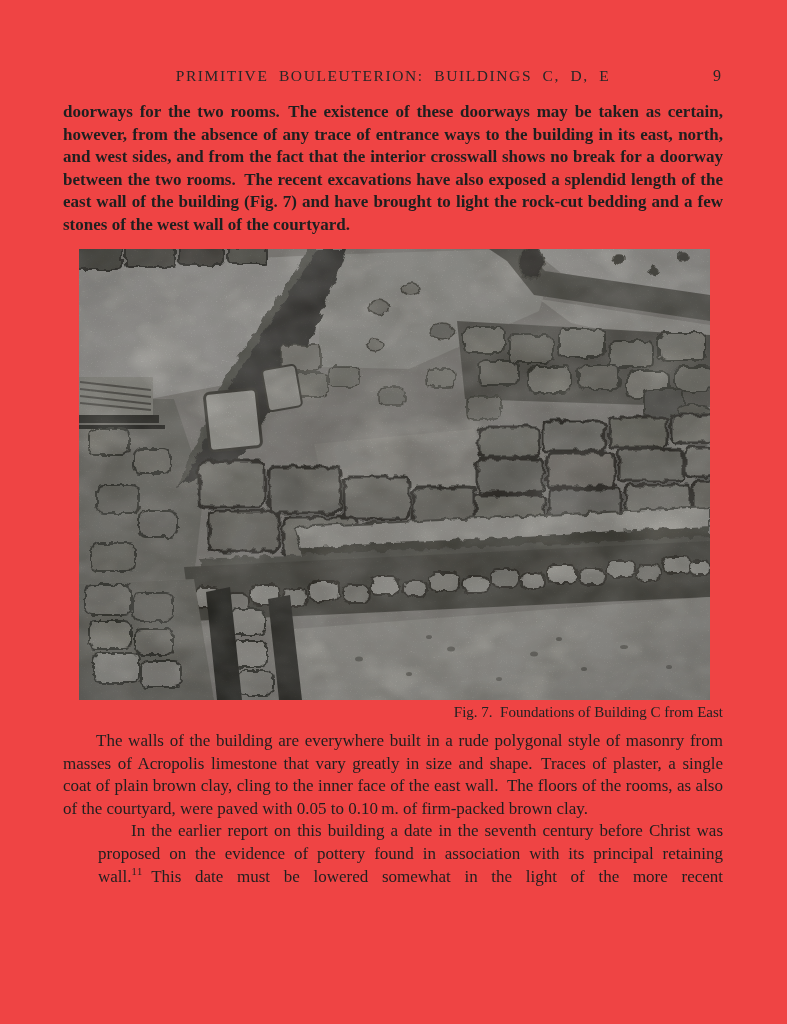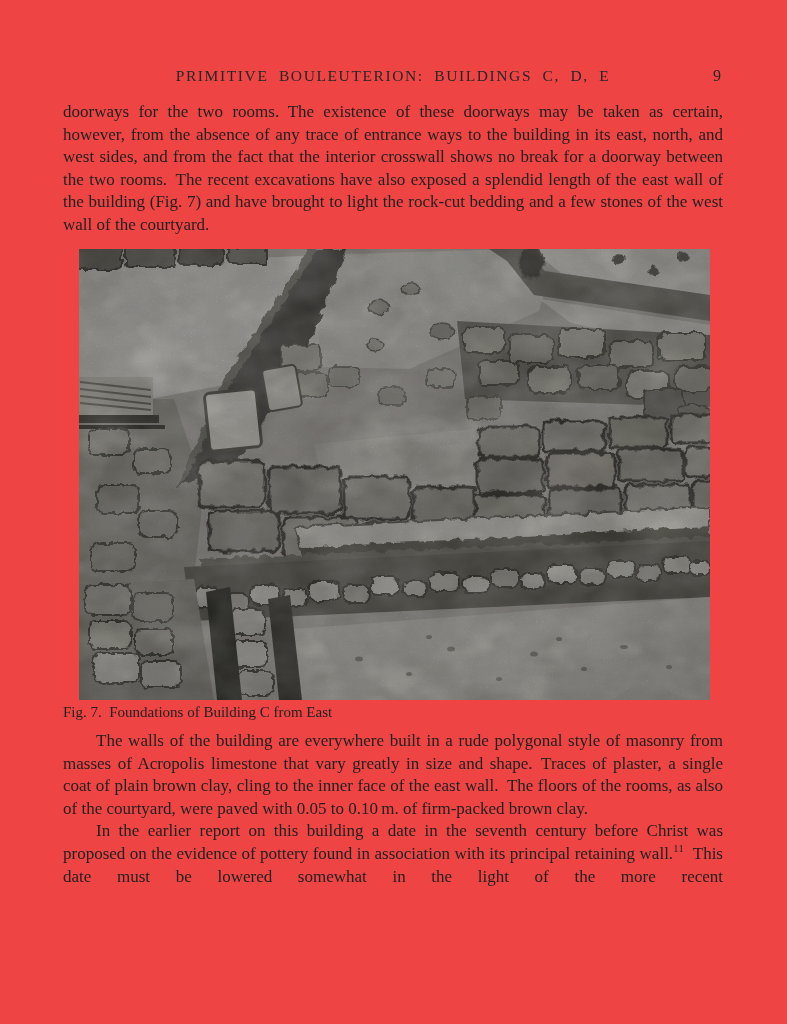--- a/index.html
+++ b/index.html
@@ -23,36 +23,36 @@
   .running-head .page-num {
     position:absolute; right:2px; top:0;
     font-size:16px; color:#262626;
   }
   .para-block {
     position:absolute; left:63px; width:660px;
     font-size:17px; line-height:22.6px;
     text-align:justify; color:#1f1f1f;
   }
   .para-block p { margin:0; }
-  #para1 { top:101px; }
+  #para1 { top:101px;font-weight:bold; }
   #lower-text { top:730px; }
   #lower-text p.indent { text-indent:33px; }
-  #para3 { text-align-last:justify; }
+  #para3 { text-align-last:justify;margin-left:35px; }
   sup.fnref {
     font-size:62%; line-height:0; vertical-align:super;
     letter-spacing:0.5px;
   }
   .figure {
     position:absolute; top:249px; left:79px; width:631px; height:451px;
     background:#a6a39c;
   }
   .figure svg { display:block; }
   .caption {
     position:absolute; top:704px; left:63px; width:660px;
-    text-align:left; font-size:15px; color:#222;
+    text-align:right; font-size:15px; color:#222;
   }
   .footnote {
     position:absolute; top:933px; left:63px; width:660px;
     font-size:14.5px; line-height:19px; color:#222;
     text-indent:27px;
   }
   .footnote .src { font-style:italic; }
 </style>
 </head>
 <body>

